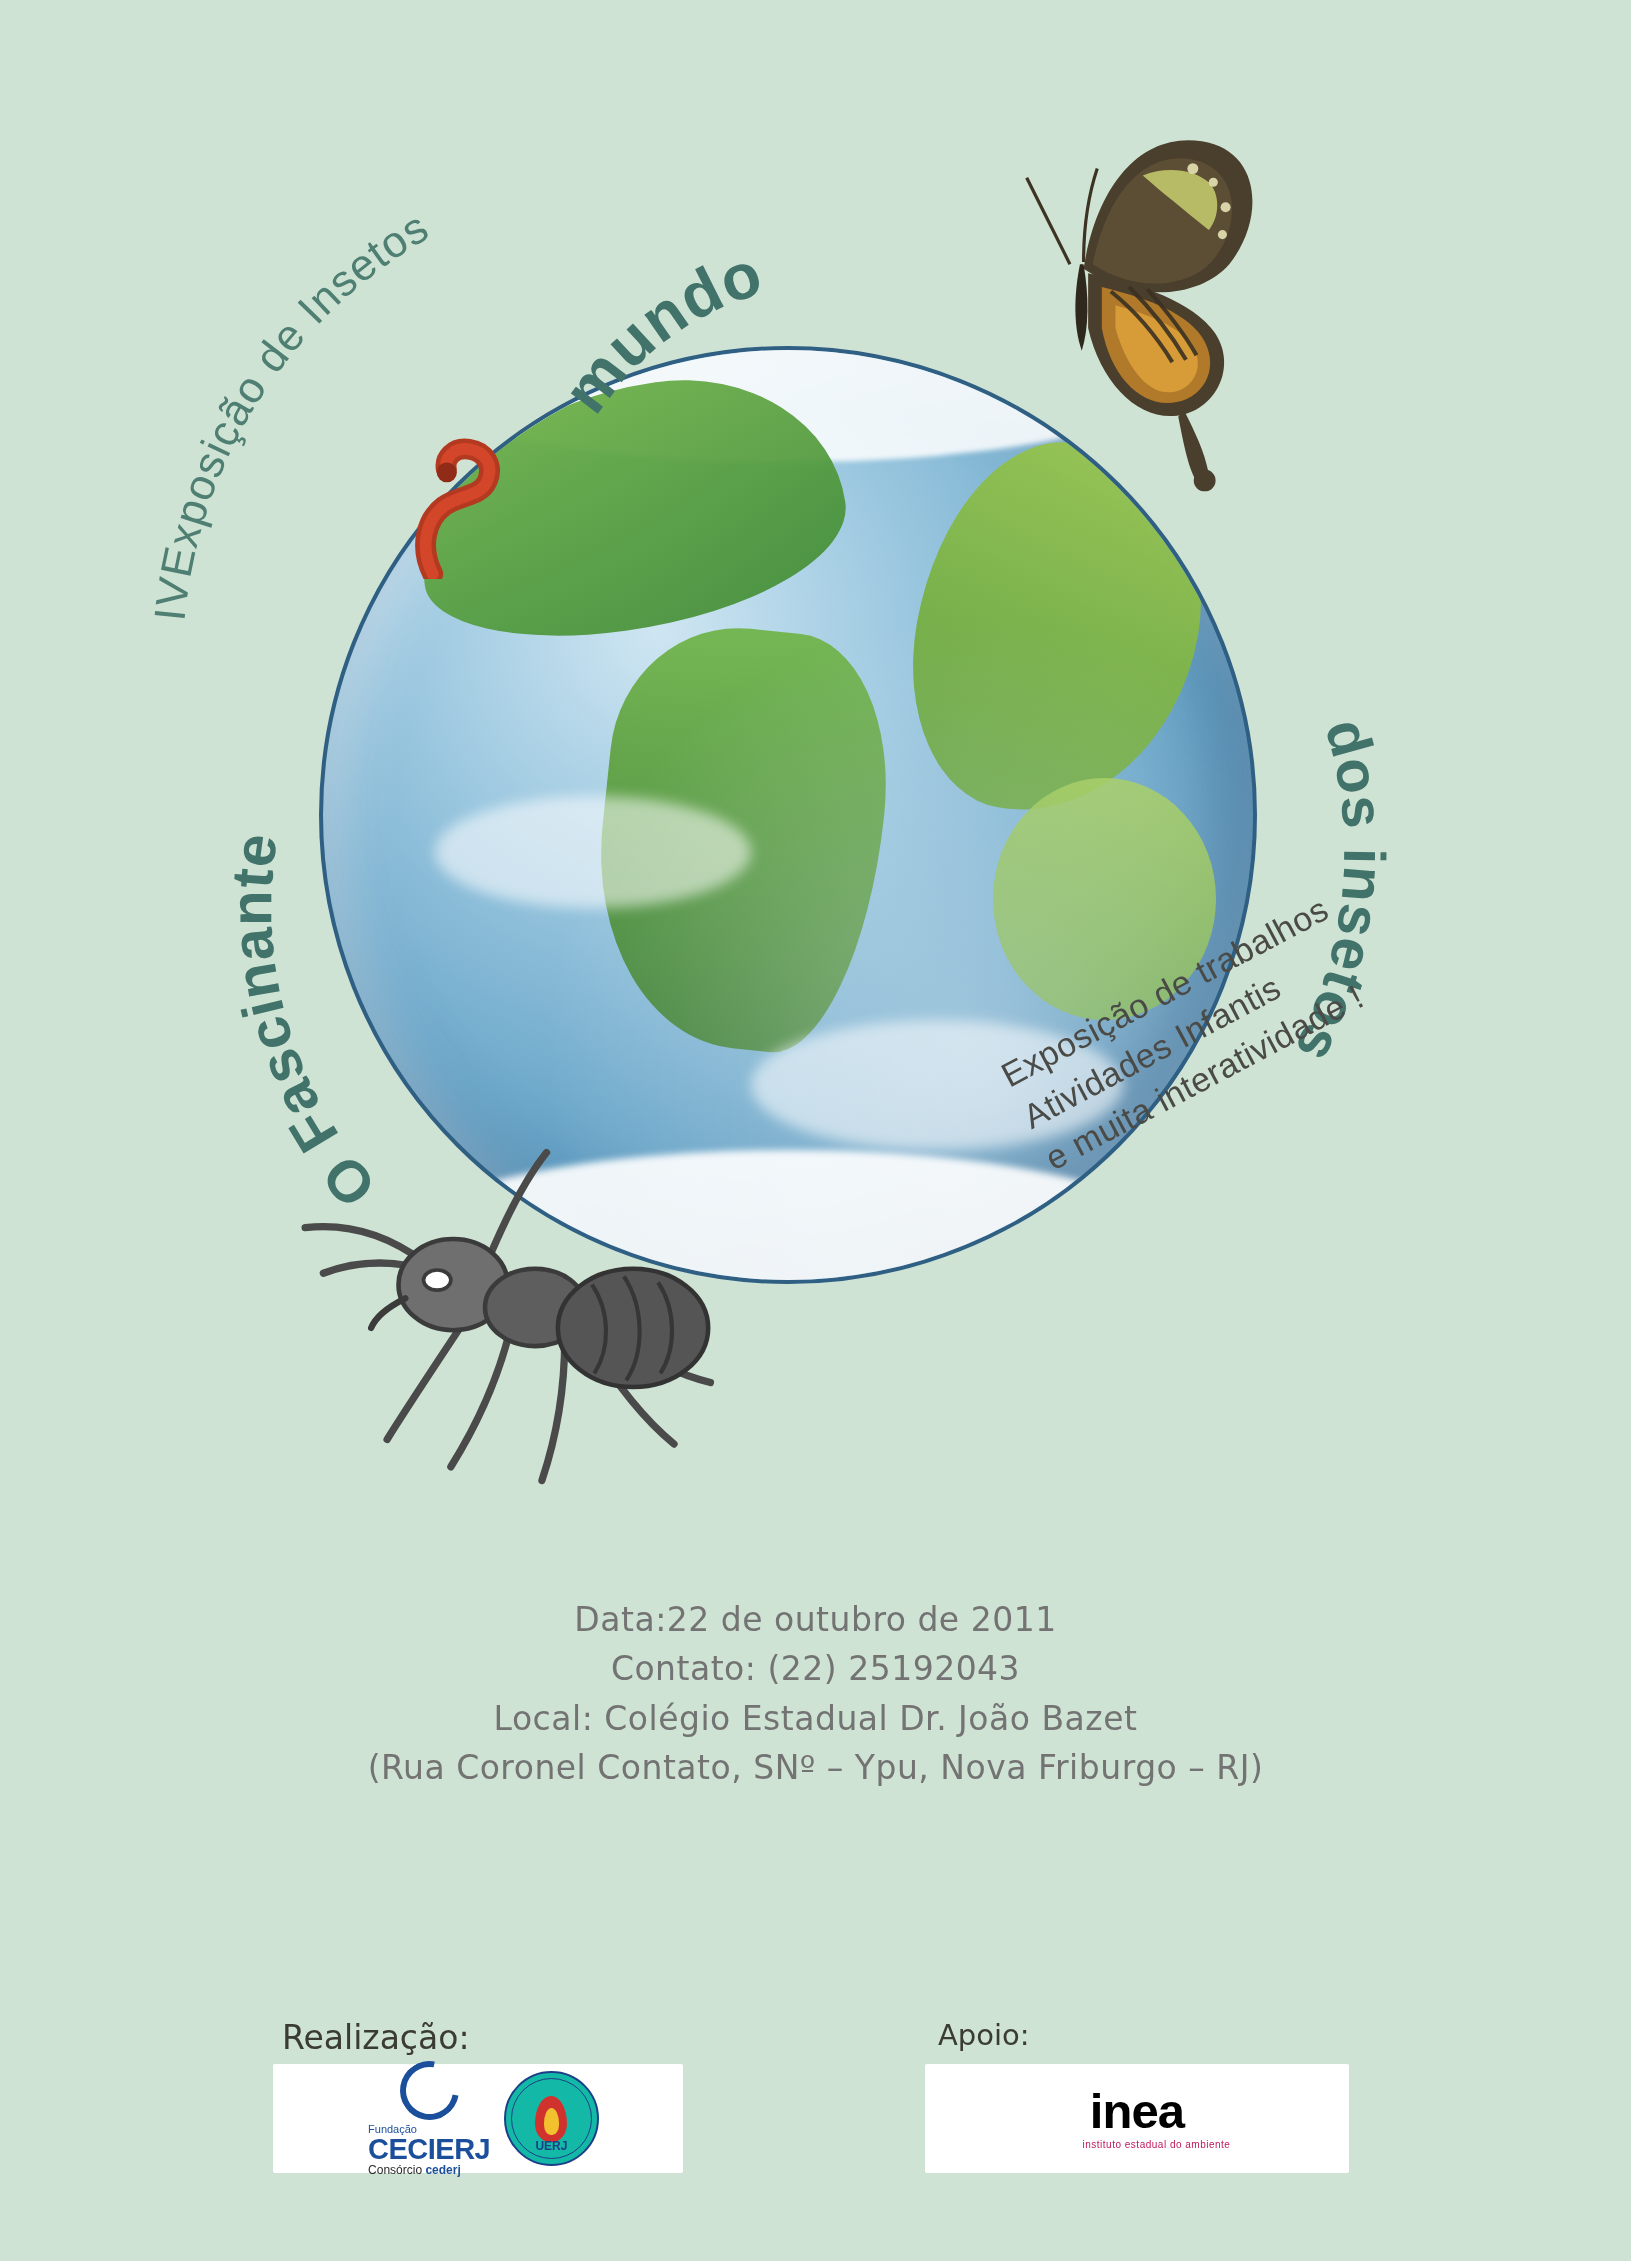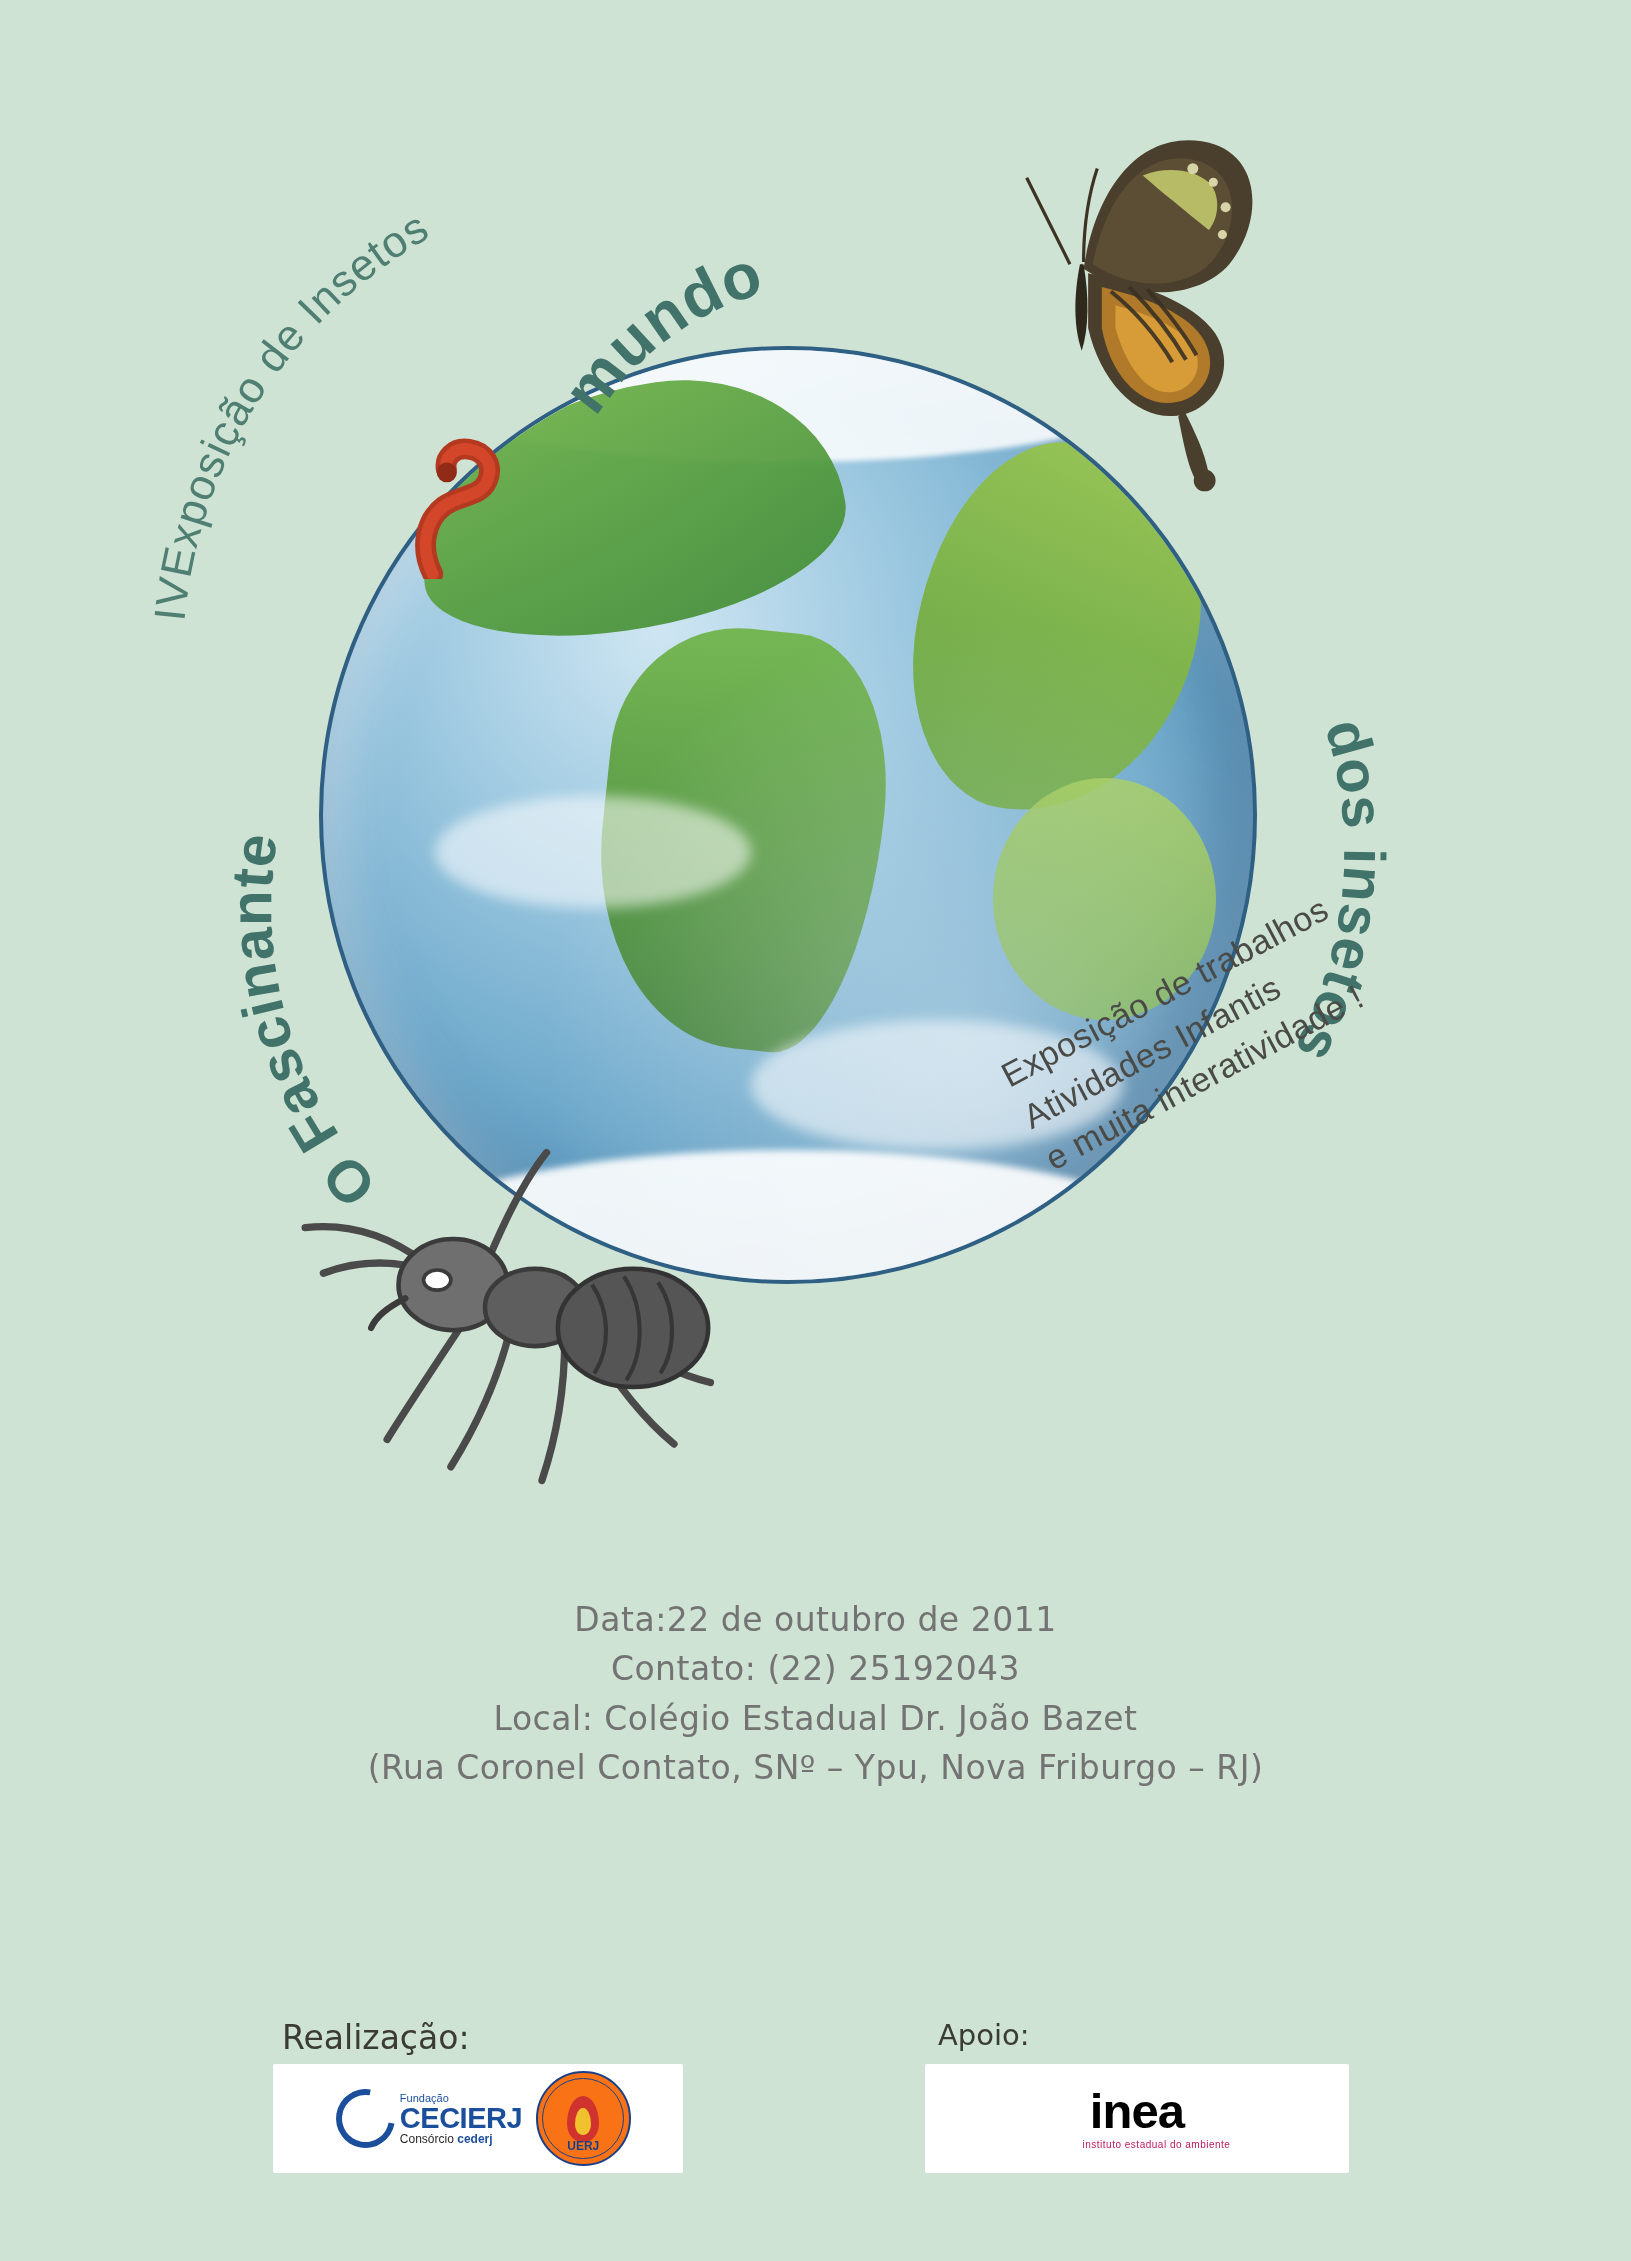--- a/index.html
+++ b/index.html
@@ -144,33 +144,33 @@
     font-size: 29px; color: #3b3b36;
     font-family: "DejaVu Sans", sans-serif;
   }
   .logo-box {
     position: absolute; background: #ffffff; border-radius: 1.8px;
     display: flex; align-items: center; justify-content: center;
   }
   .logo-box.left { left: 273px; top: 46px; width: 410px; height: 109px; }
   .logo-box.right { left: 925px; top: 46px; width: 424px; height: 109px; }
 
-  .cecierj { display: flex; align-items: center; gap: 4.6px; padding-left: 11px; }
+  .cecierj { display: flex; align-items: center; gap: 4.6px; padding-left: 11px; flex-direction: column; }
   .cecierj .swirl { width: 47px; height: 47px; border-radius: 50%;
     border: 6.4px solid #1b4f9c; border-right-color: transparent; transform: rotate(-35deg); }
   .cecierj .txt { line-height: 1; }
   .cecierj .fund { font-size: 11px; color: #1b4f9c; }
   .cecierj .name { font-size: 29px; font-weight: bold; color: #1b4f9c; letter-spacing: -0.5px; }
   .cecierj .cons { font-size: 12px; color: #2a2a2a; }
   .cecierj .cons b { color: #1b4f9c; }
   .uerj-seal {
     width: 91px; height: 91px; border-radius: 50%;
     border: 2.7px solid #1b3f86; margin-left: 13.7px;
     display:flex; align-items:center; justify-content:center; position:relative;
-    background: #f97316;
+    background: #14b8a6;
   }
   .uerj-seal .flame { width: 32px; height: 46px; background: #d0322e;
      border-radius: 50% 50% 45% 45% / 60% 60% 40% 40%; position: relative; }
   .uerj-seal .flame::after{content:""; position:absolute; left:8.2px; top:12.8px; width:15.5px; height:27px;
      background:#f2c12e; border-radius:50% 50% 45% 45% / 60% 60% 40% 40%;}
   .uerj-seal .uerj-txt { position:absolute; bottom:11px; font-size:12px; font-weight:bold; color:#1b3f86; }
   .uerj-ring { position:absolute; inset:4.6px; border-radius:50%; border:1.4px solid #1b3f86; }
 
   .inea { text-align: center; line-height: 1; }
   .inea .word { font-size: 49px; font-weight: bold; color: #000000; letter-spacing: -0.9px; }

